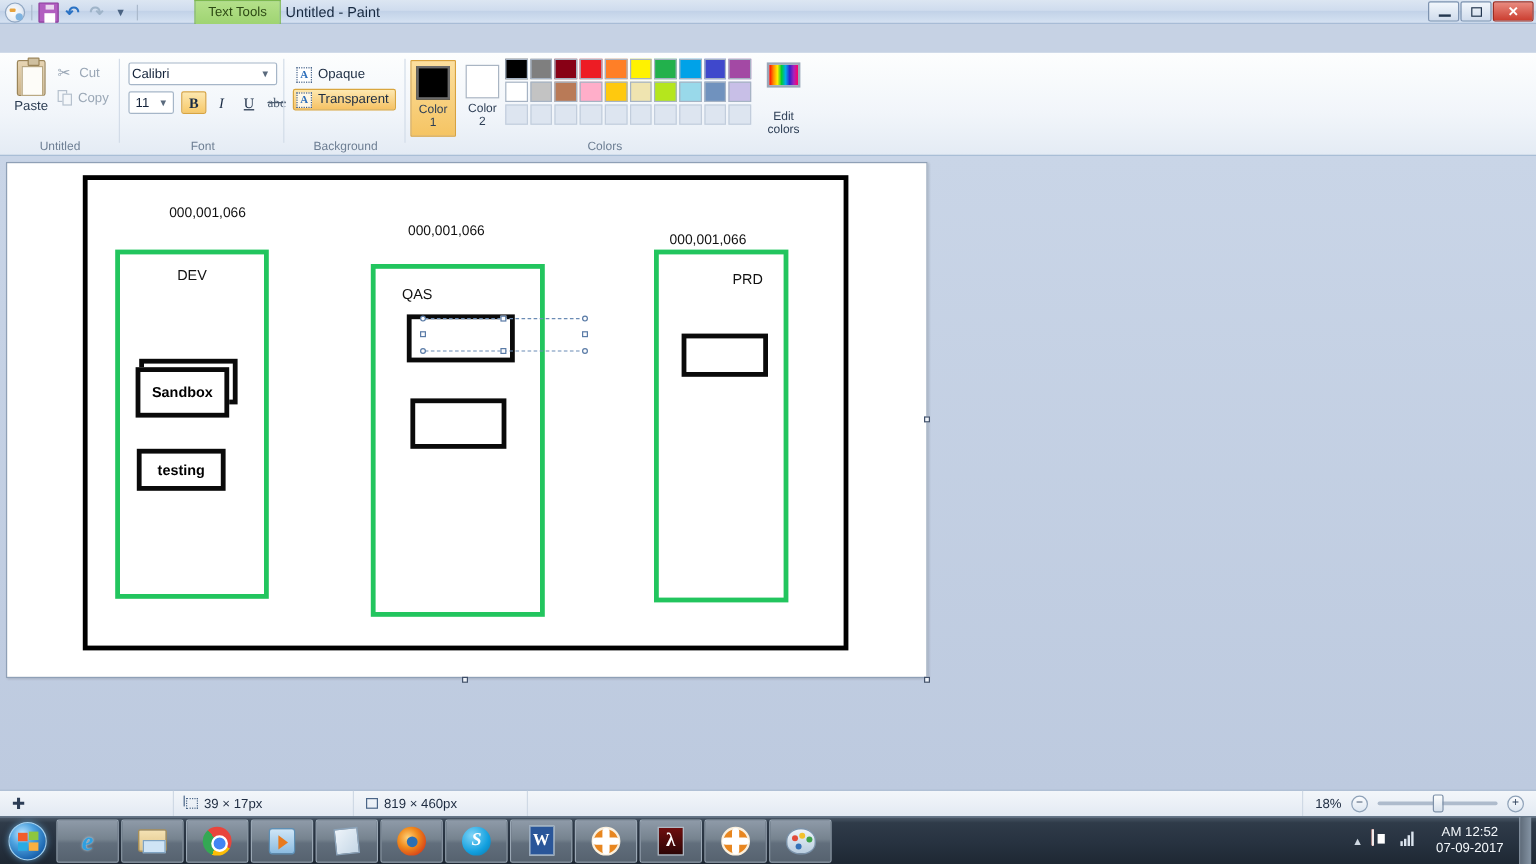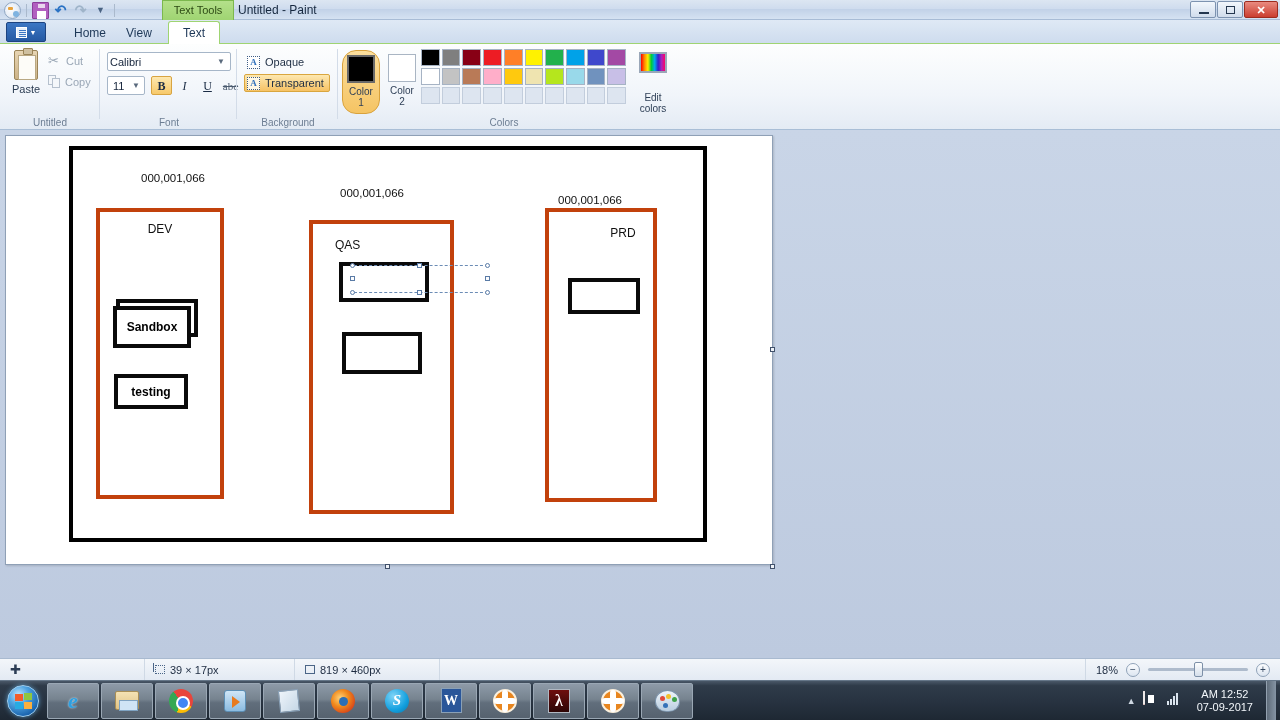--- a/index.html
+++ b/index.html
@@ -160,21 +160,21 @@
   #bg-transparent { top:30px; background:linear-gradient(to bottom,#fde8b0,#f6c264);
     border-color:#d9a63f; }
   .bgic { width:13px; height:13px; border:1px dotted #3e5d86; background:#fff;
     font-size:9px; line-height:11px; text-align:center; color:#2e6fbb; font-weight:bold;
     font-family:"Liberation Serif",serif;}
   #bg-transparent .bgic { background:#fff8e6; }
 
   
   #grp-colors { left:339px; width:330px; }
   .colorbig { position:absolute; top:6px; width:38px; height:64px; display:flex;
-    flex-direction:column; align-items:center; border-radius:14px; }
+    flex-direction:column; align-items:center; border-radius:1px; }
   #color1 { left:3px; background:linear-gradient(to bottom,#fcdf9e,#f5c463);
     border:1px solid #d9a23c; }
   #color2 { left:44px; }
   .sw { width:28px; height:28px; border:1px solid #8d9cb0; margin-top:4px; }
   #color1 .sw { background:#000; border:2px solid #6a6a6a; }
   #color2 .sw { background:#fff; border:1px solid #a9b5c3; }
   .cl-lab { font-size:10px; color:#2e3f56; line-height:11px; text-align:center; margin-top:3px;}
 
   .palette { position:absolute; left:82px; top:5px; width:205px; }
   .prow { display:flex; gap:2px; margin-bottom:2px; }
@@ -197,21 +197,21 @@
   .handle { position:absolute; width:5px; height:5px; background:#eef2f8;
     border:1px solid #40506a; }
   #h-right { left:770px; top:217px; }
   #h-bottom { left:385px; top:434px; }
   #h-corner { left:770px; top:434px; }
 
   
   .diagram { position:absolute; left:0; top:0; width:768px; height:430px; }
   .frame { position:absolute; border:3px solid #000; background:transparent; }
   #outer-frame { left:63px; top:10px; width:638px; height:396px; border-width:4px; }
-  .col { position:absolute; border:4px solid #c2410c; background:#fff; }
+  .col { position:absolute; border:4px solid #22c55e; background:#fff; }
   #col-dev { left:90px; top:72px; width:128px; height:291px; }
   #col-qas { left:303px; top:84px; width:145px; height:294px; }
   #col-prd { left:539px; top:72px; width:112px; height:294px; }
   .col-title { position:absolute; width:100%; text-align:center; font-size:12px;
     color:#111; font-family:"Liberation Sans",sans-serif; }
   .ip-label { position:absolute; font-size:11.5px; color:#111; white-space:nowrap; }
   #ip-dev { left:135px; top:36px; }
   #ip-qas { left:334px; top:51px; }
   #ip-prd { left:552px; top:58px; }
 
@@ -368,29 +368,20 @@
         </div>
       <div class="wbtn">
           <span class="maxsq"></span>
         </div>
       <div class="wbtn close">
           <span class="g">✕</span>
         </div>
     </div>
   </div>
 
-  <div class="tabstrip">
-    <div class="appbtn">
-      <span class="sq"></span>
-      <span class="cv">▼</span>
-    </div>
-    <div class="tab" id="tab-home">Home</div>
-    <div class="tab" id="tab-view">View</div>
-    <div class="tab active" id="tab-text">Text</div>
-  </div>
 
   <div class="ribbon">
 
     <div class="grp" id="grp-clipboard">
       <div class="paste-btn">
         <span class="clip-ic">
             <span class="clip-lines"></span>
           </span>
         <span class="paste-txt">Paste</span>
       </div>

